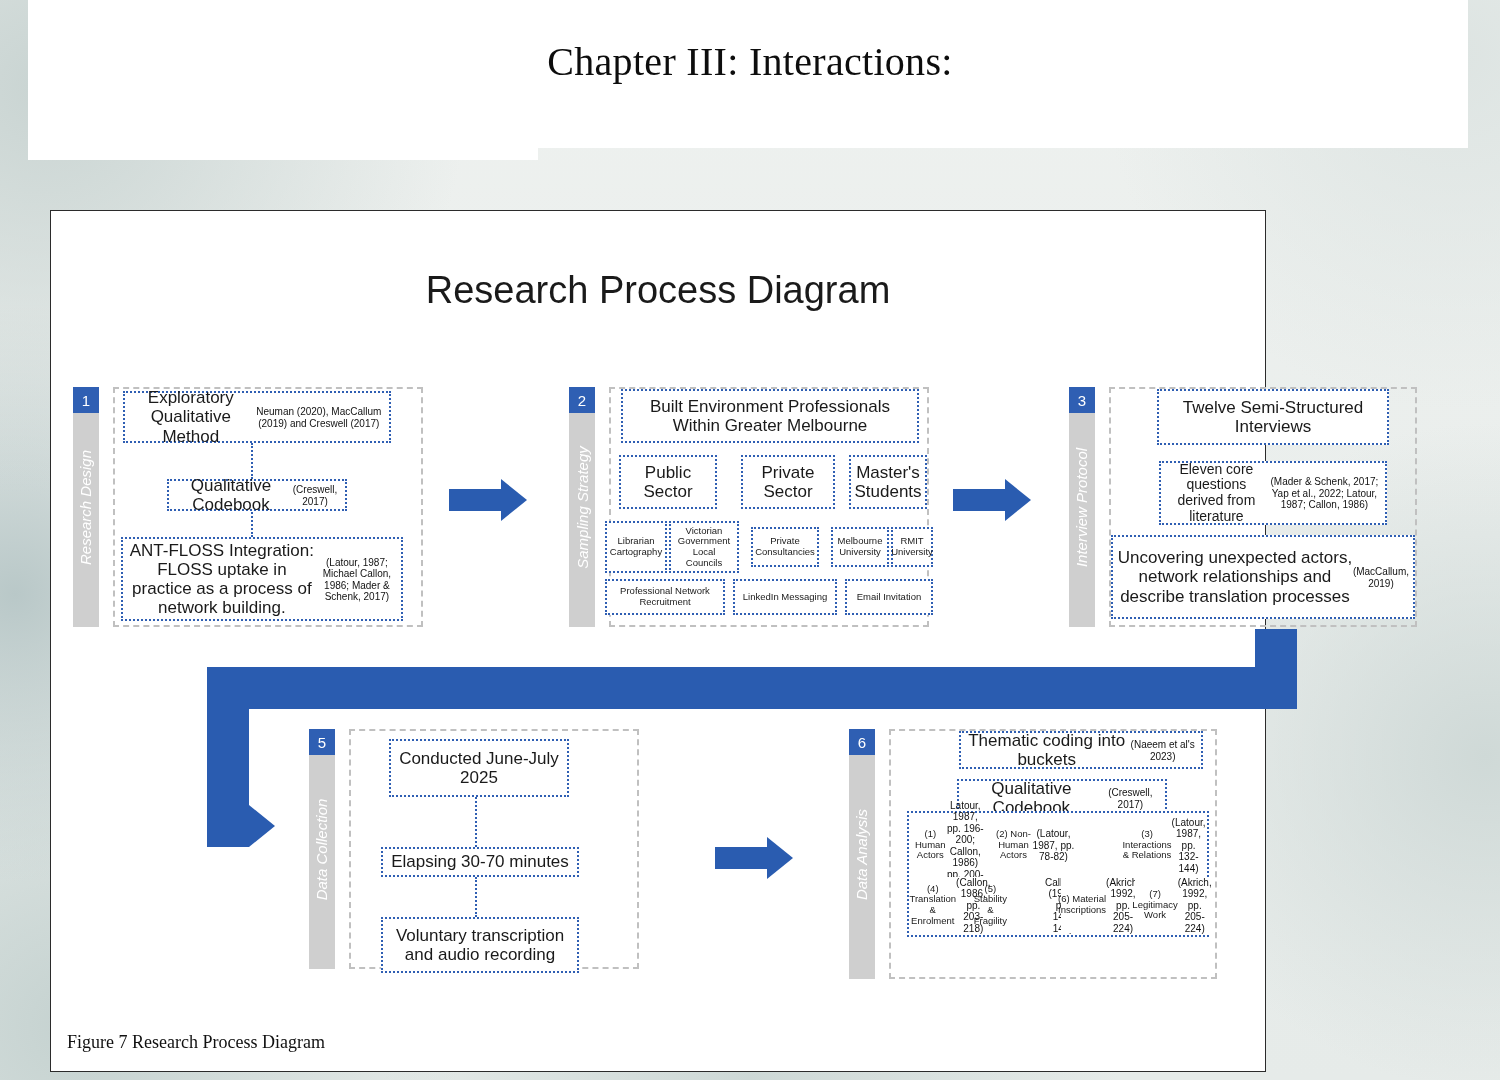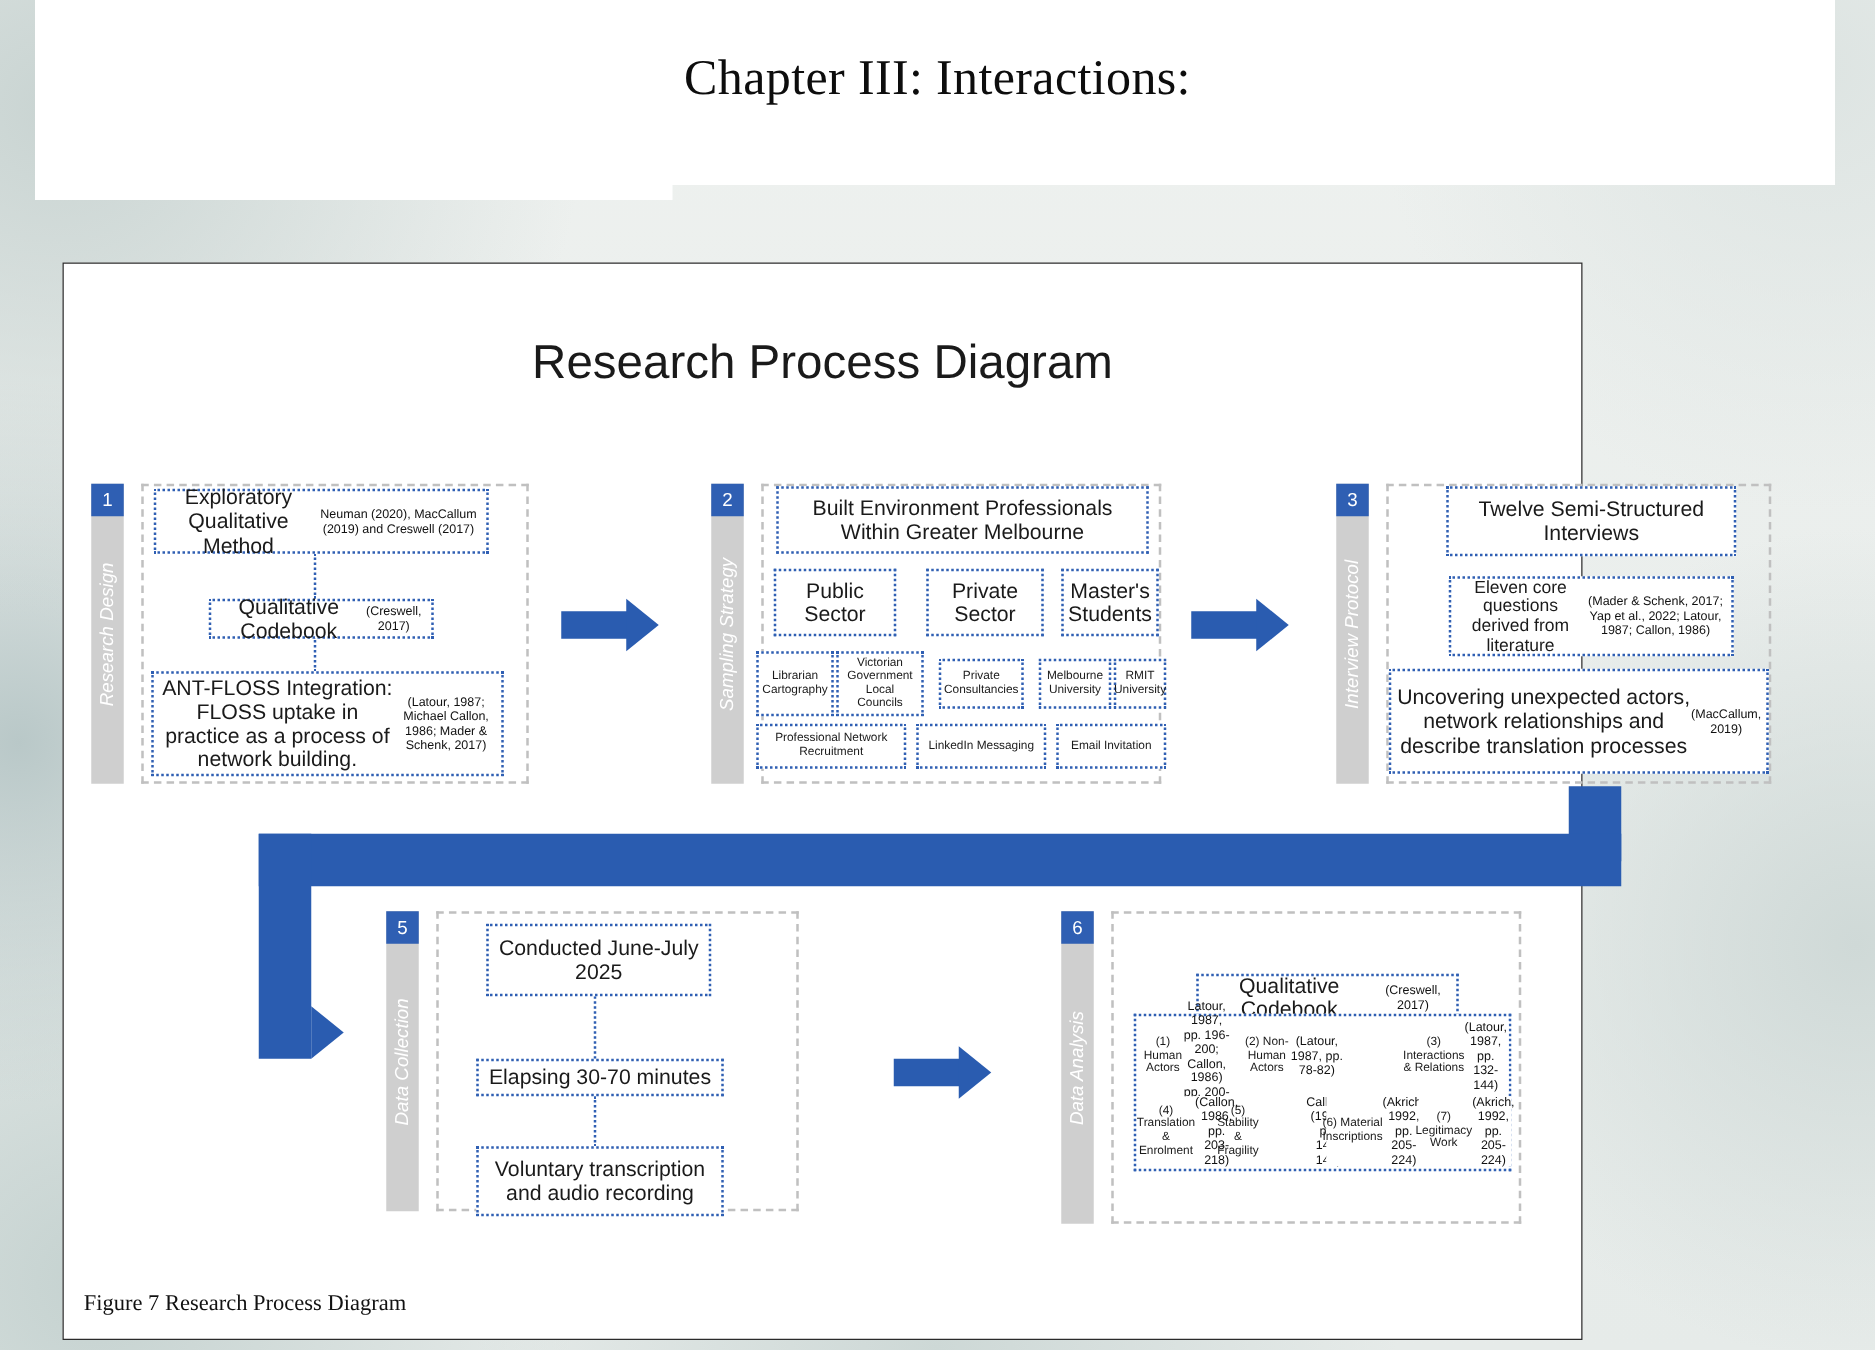--- a/index.html
+++ b/index.html
@@ -375,20 +375,24 @@
   </div>
 
   <div class="stage" style="left:798px; top:518px; width:368px; height:250px;">
     <div class="dash-outline"></div>
     <div class="side-band"></div>
     <div class="side-label">
         <span>Data Analysis</span>
       </div>
     <div class="num-badge">6</div>
 
+    <div class="dbox" style="left:110px; top:2px; width:244px; height:38px;">
+      <div class="main">Thematic coding into buckets</div>
+      <div class="sub">(Naeem et al's 2023)</div>
+    </div>
 
     <div class="dbox" style="left:108px; top:50px; width:210px; height:38px;">
       <div class="main">Qualitative Codebook</div>
       <div class="sub">(Creswell, 2017)</div>
     </div>
 
     <div class="dbox" style="left:58px; top:82px; width:302px; height:126px; padding:0; justify-content:center;">
       <div style="position:relative; width:100%; height:100%;">
         <div class="dbox tiny" style="border:none; left:2px; top:4px; width:78px; height:56px;">
           <div class="main">(1) Human Actors</div>

